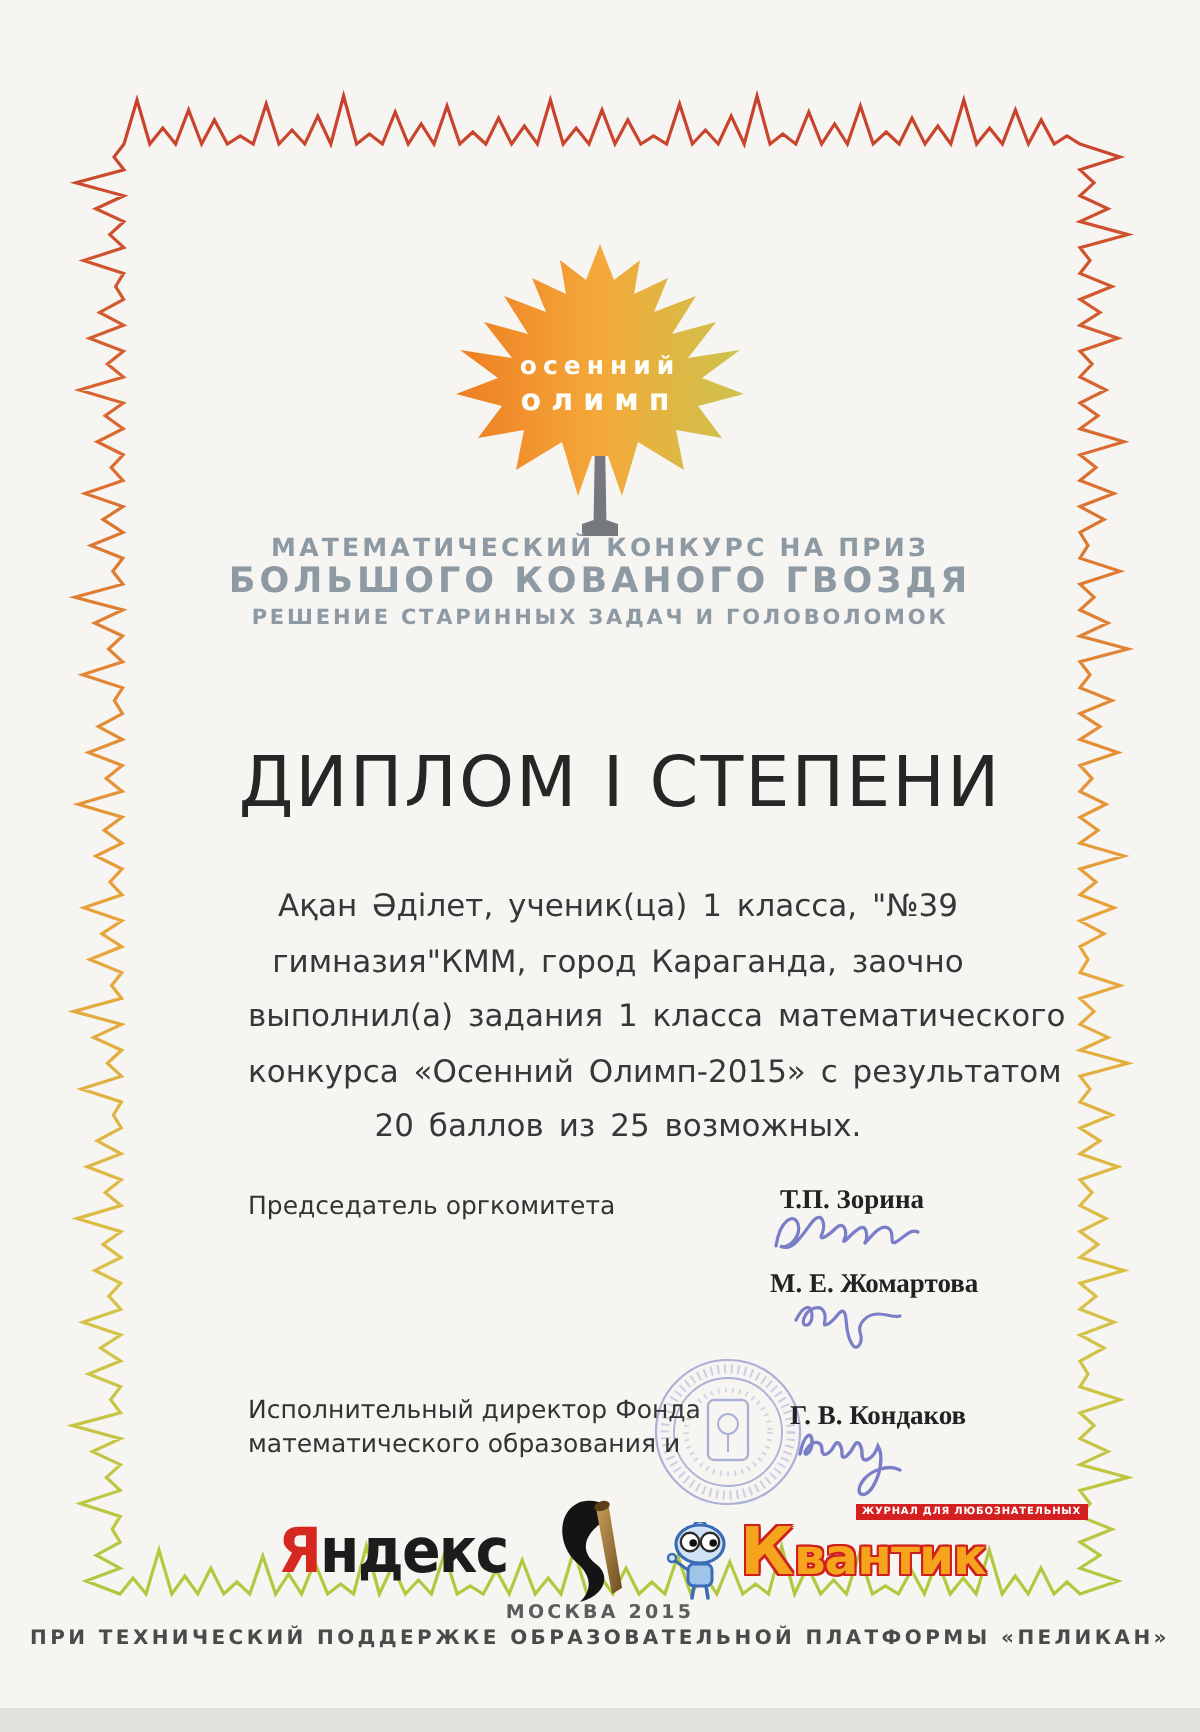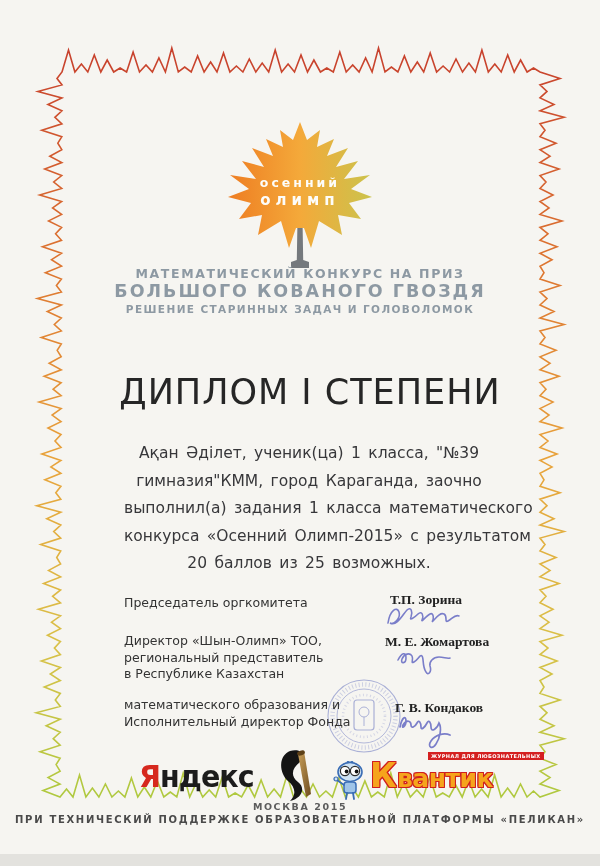--- a/index.html
+++ b/index.html
@@ -103,43 +103,38 @@
   </div>
 
   <div class="sig-role" style="top:595px;">
     <div>Председатель оргкомитета</div>
   </div>
   <div class="sig-name" style="left:390px;top:592px;">Т.П. Зорина</div>
   <svg class="sig-script" style="left:385px;top:602px;" width="82" height="30" viewBox="0 0 82 30">
     <path d="M3,21 C5,8 12,4 14,10 C16,16 9,23 5,21 C12,25 18,12 22,8 C26,4 28,10 26,15 C24,19 29,16 33,12 C37,8 39,14 37,18 C36,21 41,14 45,12 C49,10 49,18 47,20 C51,16 55,10 59,12 C63,14 59,21 63,19 C67,17 70,12 74,14" fill="none" stroke="#7a7ec9" stroke-width="1.6" stroke-linecap="round"></path>
   </svg>
 
-  <div class="sig-role" style="top:633px;">
-    <div>Директор «Шын-Олимп» ТОО,</div>
-    <div>региональный представитель</div>
-    <div>в Республике Казахстан</div>
-  </div>
   <div class="sig-name" style="left:385px;top:634px;">М. Е. Жомартова</div>
   <svg class="sig-script" style="left:395px;top:646px;" width="60" height="32" viewBox="0 0 60 32">
     <path d="M3,14 C7,6 11,6 11,12 C11,18 5,18 7,13 C9,8 15,6 17,10 C19,14 15,18 19,16 C23,14 25,8 27,10 C29,12 27,20 31,26 C33,30 37,26 35,20 C34,16 38,11 44,11 C49,11 52,13 55,12" fill="none" stroke="#7a7ec9" stroke-width="1.6" stroke-linecap="round"></path>
   </svg>
 
   <svg class="sig-script" style="left:322px;top:676px;" width="84" height="84" viewBox="0 0 84 84" opacity="0.72">
     <circle cx="42" cy="40" r="36" fill="none" stroke="#8d96cc" stroke-width="1.1"></circle>
     <circle cx="42" cy="40" r="27" fill="none" stroke="#8d96cc" stroke-width="0.9"></circle>
     <circle cx="42" cy="40" r="31.5" fill="none" stroke="#8d96cc" stroke-width="4.5" stroke-dasharray="1 2.4" opacity="0.55"></circle>
     <rect x="32" y="24" width="20" height="30" rx="3" fill="none" stroke="#8d96cc" stroke-width="1.2"></rect>
     <circle cx="42" cy="36" r="5" fill="none" stroke="#8d96cc" stroke-width="1"></circle>
     <line x1="42" y1="41" x2="42" y2="50" stroke="#8d96cc" stroke-width="1"></line>
     <circle cx="42" cy="40" r="21" fill="none" stroke="#8d96cc" stroke-width="2.6" stroke-dasharray="1 2.6" opacity="0.45"></circle>
   </svg>
 
   <div class="sig-role" style="top:697px;">
+    <div>Исполнительный директор Фонда</div>
     <div>математического образования и</div>
-    <div>Исполнительный директор Фонда</div>
   </div>
   <div class="sig-name" style="left:395px;top:700px;">Г. В. Кондаков</div>
   <svg class="sig-script" style="left:396px;top:711px;" width="62" height="40" viewBox="0 0 62 40">
     <path d="M4,16 C6,6 10,4 10,10 C10,16 5,18 7,14 C11,8 15,10 15,14 C15,18 19,16 21,12 C23,8 25,12 25,16 C25,20 29,16 31,12 C33,8 35,12 35,16 C35,22 41,18 43,12 C46,17 44,27 40,33 C36,39 31,36 35,30 C39,24 48,21 54,24" fill="none" stroke="#7a7ec9" stroke-width="1.7" stroke-linecap="round"></path>
   </svg>
 
   <div class="yandex">
     <span class="ya">Я</span><span>ндекс</span>
   </div>
 

